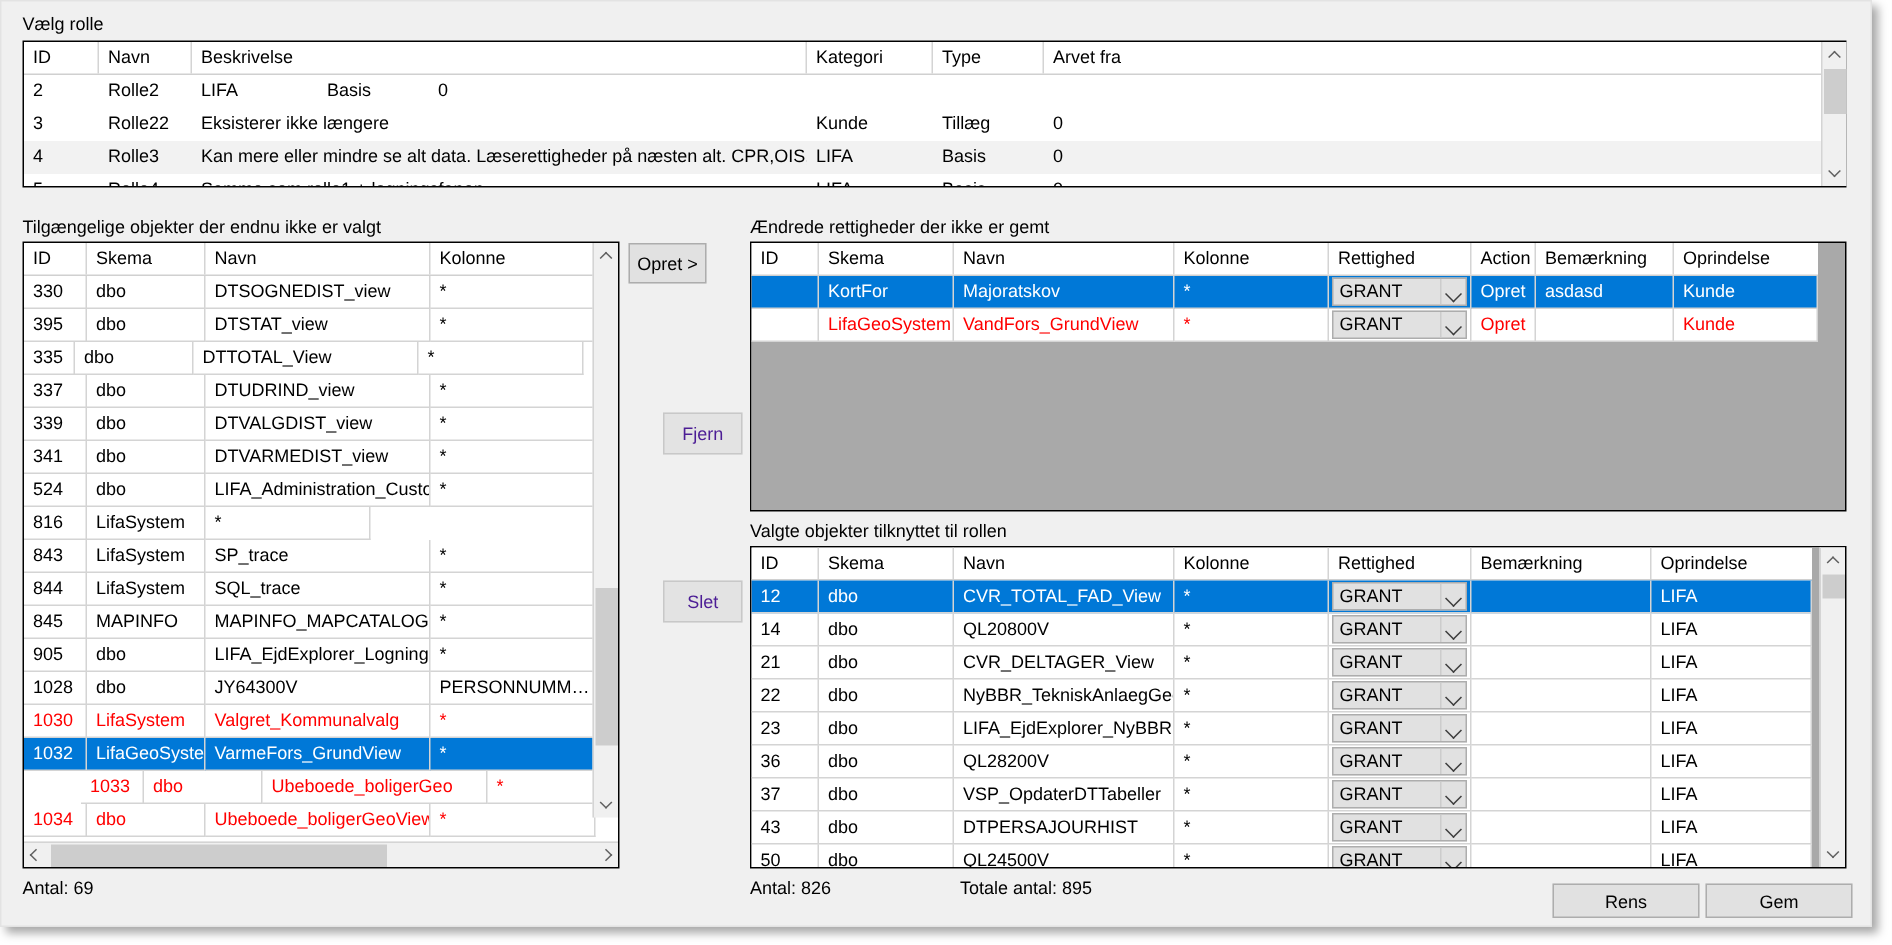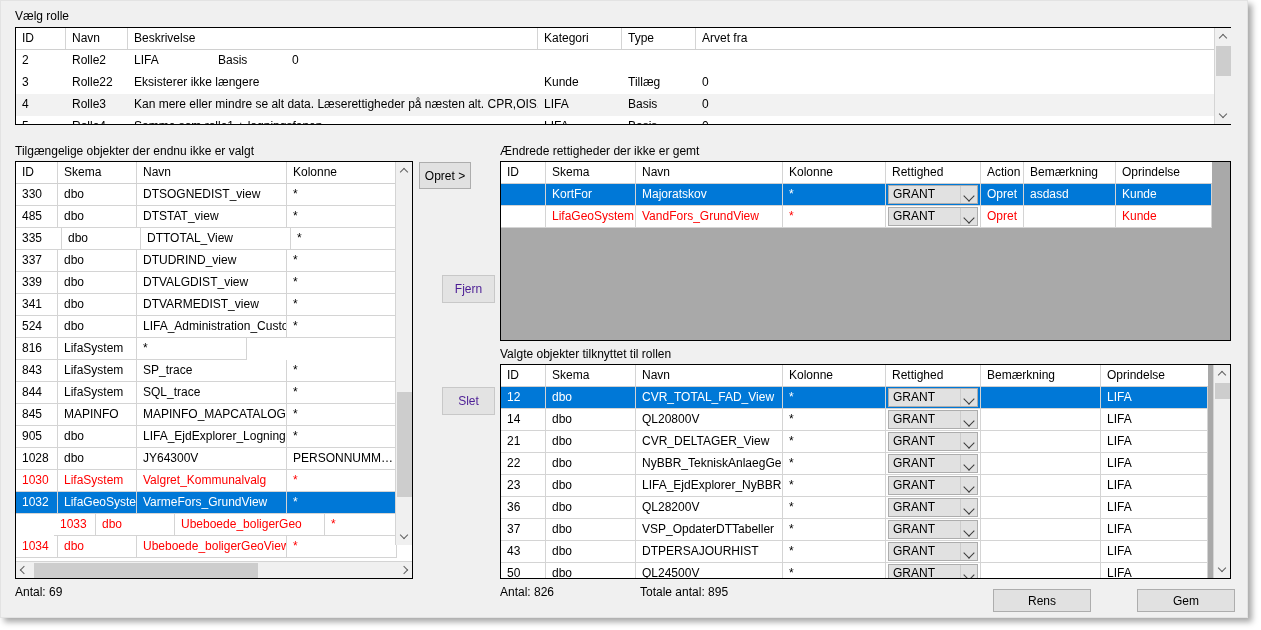--- a/index.html
+++ b/index.html
@@ -265,27 +265,27 @@
           <div class="hc last" style="width: 110px;">Kolonne</div>
         </div>
       <div class="rows" id="avail-rows">
           <div class="row" style="height: 22px;">
             <div class="cell" style="width: 42px;">330</div>
             <div class="cell" style="width: 79px;">dbo</div>
             <div class="cell" style="width: 150px;">DTSOGNEDIST_view</div>
             <div class="cell" style="width: 110px;">*</div>
           </div>
           <div class="row" style="height: 22px;">
-            <div class="cell" style="width: 42px;">485</div>
+            <div class="cell" style="width: 42px;">395</div>
             <div class="cell" style="width: 79px;">dbo</div>
             <div class="cell" style="width: 150px;">DTSTAT_view</div>
             <div class="cell" style="width: 110px;">*</div>
           </div>
           <div class="row" style="height: 22px;">
-            <div class="cell" style="width: 46px;">335</div>
+            <div class="cell" style="width: 34px;">335</div>
             <div class="cell" style="width: 79px;">dbo</div>
             <div class="cell" style="width: 150px;">DTTOTAL_View</div>
             <div class="cell" style="width: 110px;">*</div>
           </div>
           <div class="row" style="height: 22px;">
             <div class="cell" style="width: 42px;">337</div>
             <div class="cell" style="width: 79px;">dbo</div>
             <div class="cell" style="width: 150px;">DTUDRIND_view</div>
             <div class="cell" style="width: 110px;">*</div>
           </div>
@@ -588,17 +588,17 @@
           <span class="chev up"></span>
         </div>
       <div class="thumb" style="top:18px; height:16px;"></div>
       <div class="arrow dn">
           <span class="chev dn"></span>
         </div>
     </div>
     <div class="lbl" style="left:499px; top:584px;">Antal: 826</div>
     <div class="lbl" style="left:639px; top:584px;">Totale antal: 895</div>
 
-    <div class="btn" style="left:992px; top:588px; width:98px; height:23px;">Rens</div>
+    <div class="btn" style="left:1034px; top:588px; width:98px; height:23px;">Rens</div>
     <div class="btn" style="left:1136px; top:588px; width:98px; height:23px;">Gem</div>
 
   </div>
 </div>
 
 </body></html>

